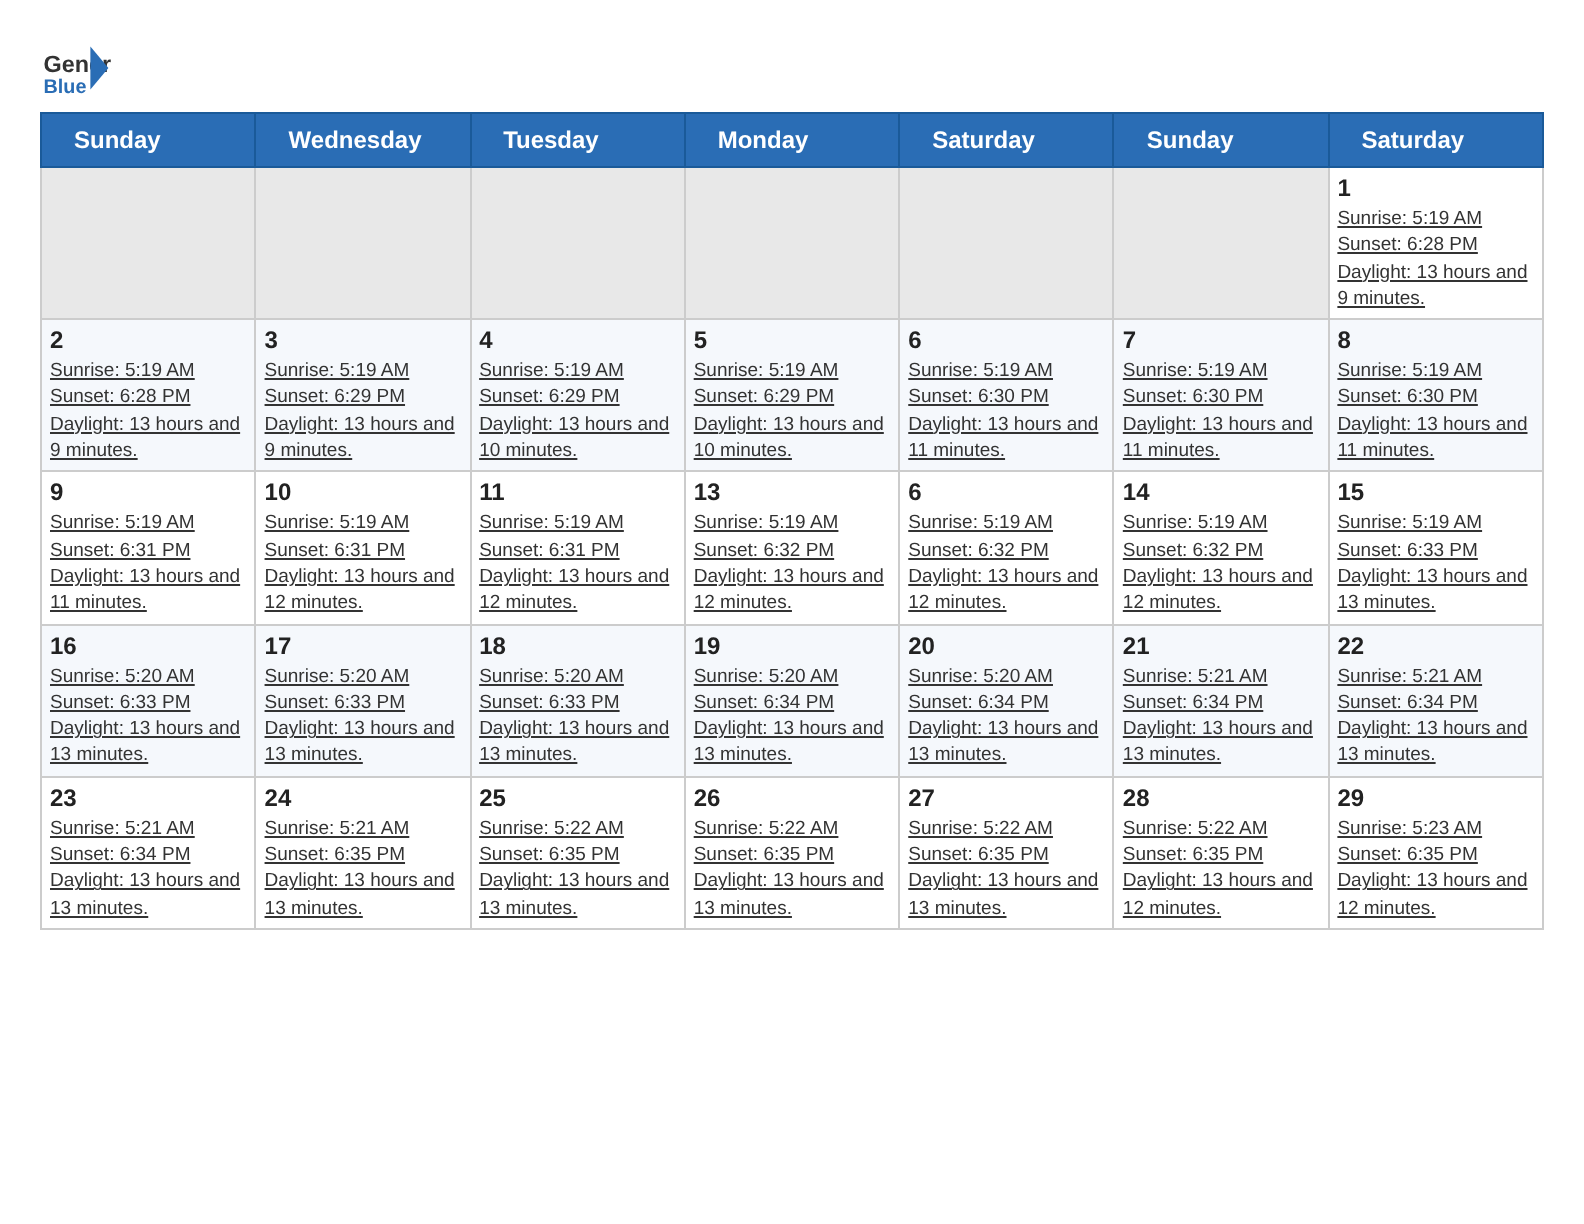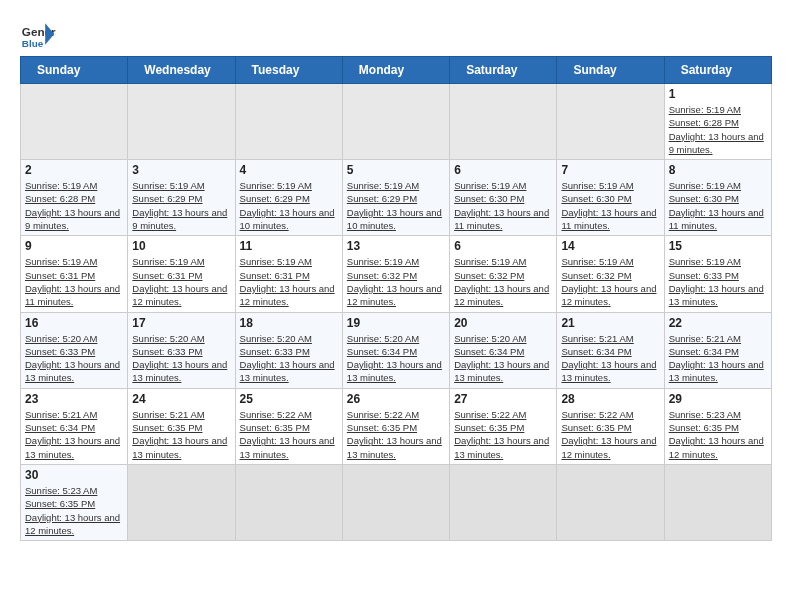--- a/index.html
+++ b/index.html
@@ -293,28 +293,14 @@
 Sunset: 6:35 PM
 Daylight: 13 hours and 12 minutes.</div>
         </td>
         <td>
           <div class="day-number">29</div>
           <div class="day-info" style="white-space: pre-line;">Sunrise: 5:23 AM
 Sunset: 6:35 PM
 Daylight: 13 hours and 12 minutes.</div>
         </td>
       </tr>
-      <tr>
-        <td>
-          <div class="day-number">30</div>
-          <div class="day-info" style="white-space: pre-line;">Sunrise: 5:23 AM
-Sunset: 6:35 PM
-Daylight: 13 hours and 12 minutes.</div>
-        </td>
-        <td class="empty-cell"></td>
-        <td class="empty-cell"></td>
-        <td class="empty-cell"></td>
-        <td class="empty-cell"></td>
-        <td class="empty-cell"></td>
-        <td class="empty-cell"></td>
-      </tr>
     </tbody>
 </table>
 
 </body></html>

